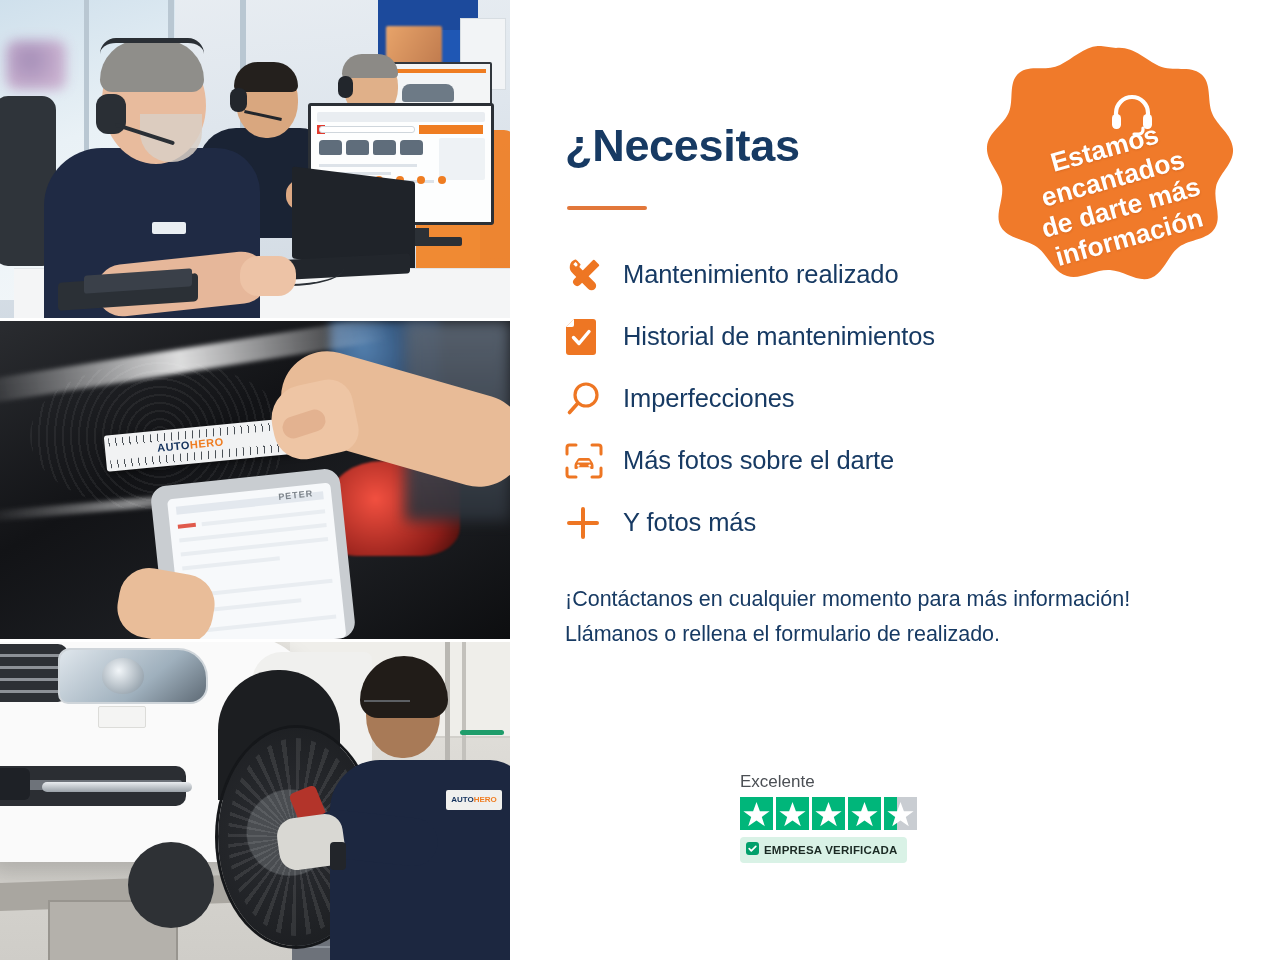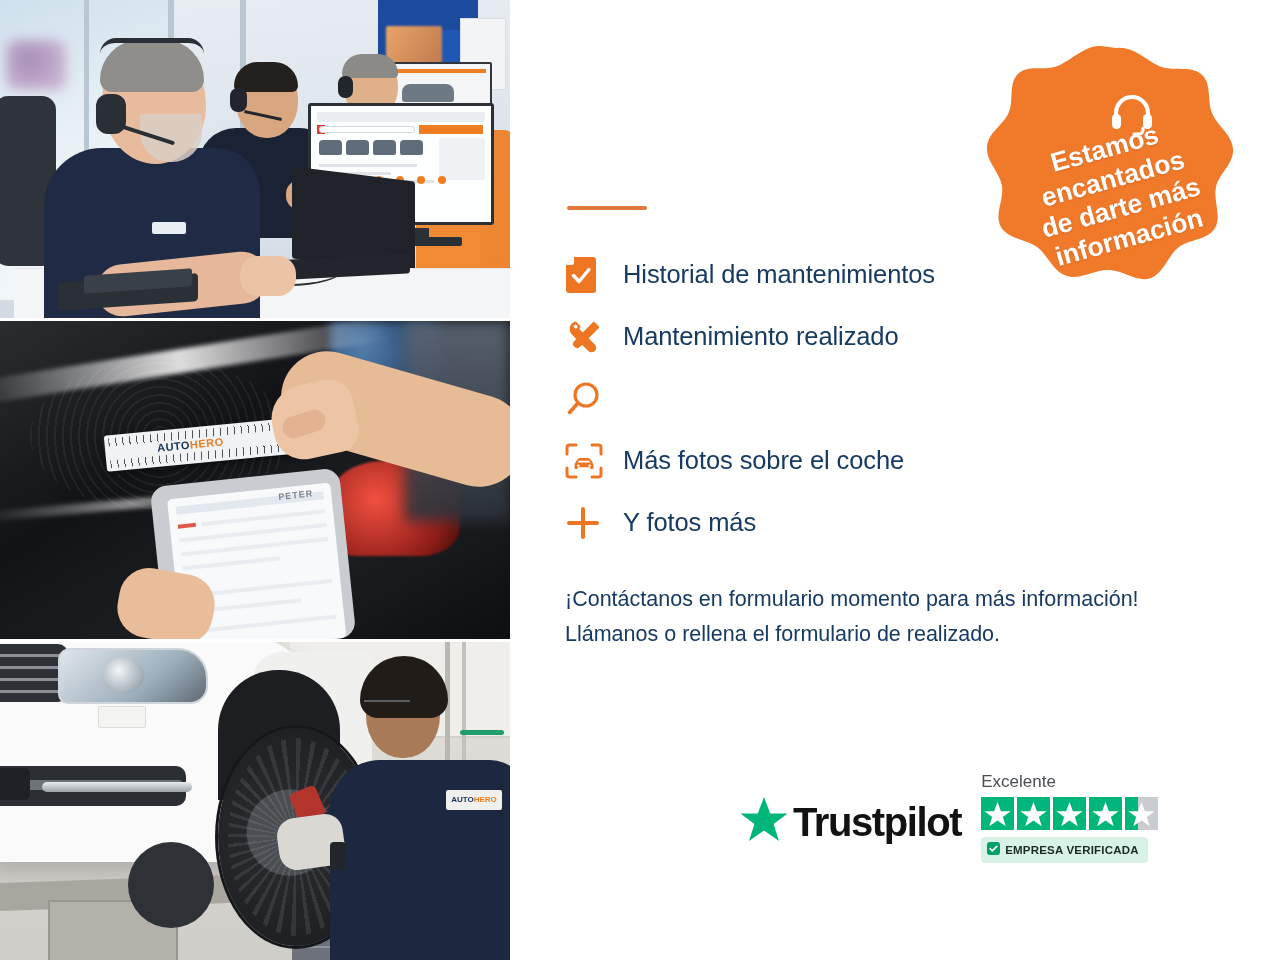--- a/index.html
+++ b/index.html
@@ -349,106 +349,98 @@
         <div class="hand"></div>
         <div class="watch"></div>
       </div>
     </div>
 
   </div>
 
   <div class="content">
 
     <h1 class="headline">
-      <br>
+      <span>¿Necesitas</span><br>
     </h1>
 
     <div class="rule"></div>
 
     <div class="features">
-
-      <div class="feature">
-        <span class="ic">
-          <svg width="32" height="38" viewBox="0 0 32 38" aria-hidden="true">
-            <path d="M9 1 H28 a3 3 0 0 1 3 3 V34 a3 3 0 0 1 -3 3 H4 a3 3 0 0 1 -3 -3 V9 Z" fill="#ee7623"></path>
-            <path d="M9 1 L1 9 H7 a2 2 0 0 0 2 -2 Z" fill="#ffffff"></path>
-            <path d="M8.5 19.5 L14 25.5 L24 13.5" fill="none" stroke="#ffffff" stroke-width="3.4" stroke-linecap="round" stroke-linejoin="round"></path>
-          </svg>
-        </span>
-        <span class="lbl">Historial de mantenimientos</span>
-      </div>
 
       <div class="feature">
         <span class="ic">
           <svg width="38" height="38" viewBox="0 0 38 38" aria-hidden="true">
             <g stroke="#ee7623" stroke-width="3.4" fill="none" stroke-linecap="round" stroke-linejoin="round">
               <path d="M10.5 4.5 a7 7 0 0 0 -2 12.2 L24 32.2 a3.6 3.6 0 0 0 5.1 -5.1 L13.6 11.6 a7 7 0 0 0 -3.1 -7.1 L14.6 8.6 L10.9 12.3 L6.8 8.2 Z" fill="#ee7623" stroke-width="2"></path>
               <path d="M28.8 4.8 L33.2 9.2 L14.4 28 a3.1 3.1 0 0 1 -4.4 -4.4 Z" fill="#ee7623" stroke-width="2"></path>
             </g>
           </svg>
         </span>
         <span class="lbl">Mantenimiento realizado</span>
       </div>
 
       <div class="feature">
         <span class="ic">
+          <svg width="32" height="38" viewBox="0 0 32 38" aria-hidden="true">
+            <path d="M9 1 H28 a3 3 0 0 1 3 3 V34 a3 3 0 0 1 -3 3 H4 a3 3 0 0 1 -3 -3 V9 Z" fill="#ee7623"></path>
+            <path d="M9 1 L1 9 H7 a2 2 0 0 0 2 -2 Z" fill="#ffffff"></path>
+            <path d="M8.5 19.5 L14 25.5 L24 13.5" fill="none" stroke="#ffffff" stroke-width="3.4" stroke-linecap="round" stroke-linejoin="round"></path>
+          </svg>
+        </span>
+        <span class="lbl">Historial de mantenimientos</span>
+      </div>
+
+      <div class="feature">
+        <span class="ic">
           <svg width="36" height="36" viewBox="0 0 36 36" aria-hidden="true">
             <circle cx="21" cy="14" r="11" fill="none" stroke="#ee7623" stroke-width="3.2"></circle>
             <path d="M13 22 L4.5 31.5" stroke="#ee7623" stroke-width="3.6" stroke-linecap="round"></path>
           </svg>
         </span>
+        <span class="lbl">Imperfecciones</span>
       </div>
 
       <div class="feature">
         <span class="ic">
           <svg width="38" height="36" viewBox="0 0 38 36" aria-hidden="true">
             <g fill="none" stroke="#ee7623" stroke-width="3" stroke-linecap="round" stroke-linejoin="round">
               <path d="M2 11 V4.5 a2.5 2.5 0 0 1 2.5 -2.5 H11"></path>
               <path d="M27 2 H33.5 a2.5 2.5 0 0 1 2.5 2.5 V11"></path>
               <path d="M36 25 V31.5 a2.5 2.5 0 0 1 -2.5 2.5 H27"></path>
               <path d="M11 34 H4.5 A2.5 2.5 0 0 1 2 31.5 V25"></path>
             </g>
             <g fill="#ee7623">
               <path d="M9.5 22.5 c0-1.1 .6-2.6 1.3-3.6 l1.8-2.6 c.5-.8 1.3-1.2 2.2-1.2 h8.4 c.9 0 1.7 .4 2.2 1.2 l1.8 2.6 c.7 1 1.3 2.5 1.3 3.6 v2.4 a1 1 0 0 1 -1 1 h-1.3 a1 1 0 0 1 -1 -1 v-.7 H12.8 v.7 a1 1 0 0 1 -1 1 h-1.3 a1 1 0 0 1 -1 -1 z"></path>
               <rect x="12" y="17" width="14" height="0"></rect>
             </g>
             <path d="M12.6 19.6 l1.3-1.9 h10.2 l1.3 1.9 z" fill="#ffffff"></path>
             <circle cx="13.4" cy="22.6" r="1.2" fill="#ffffff"></circle>
             <circle cx="24.6" cy="22.6" r="1.2" fill="#ffffff"></circle>
           </svg>
         </span>
-        <span class="lbl">Más fotos sobre el coche</span>
+        <span class="lbl">Más fotos sobre el darte</span>
       </div>
 
       <div class="feature">
         <span class="ic">
           <svg width="36" height="36" viewBox="0 0 36 36" aria-hidden="true">
             <path d="M18 4 V32 M4 18 H32" stroke="#ee7623" stroke-width="4" stroke-linecap="round"></path>
           </svg>
         </span>
         <span class="lbl">Y fotos más</span>
       </div>
 
     </div>
 
     <p class="contact">
-      <span>¡Contáctanos en formulario momento para más información!</span><br>
+      <span>¡Contáctanos en cualquier momento para más información!</span><br>
       <span>Llámanos o rellena el formulario de realizado.</span>
     </p>
 
     <div class="tp">
-      <div class="tp-logo">
-        <span>
-          <svg width="48" height="46" viewBox="0 0 48 46" aria-hidden="true">
-            <path d="M24 0 L30.2 16.6 H47.6 L33.6 27 L39 44 L24 33.4 L9 44 L14.4 27 L0.4 16.6 H17.8 Z" fill="#00b67a"></path>
-            <path d="M24 33.4 L31.2 28.3 L33.6 27 L24 33.4 Z" fill="#007a53"></path>
-          </svg>
-        </span>
-        <span class="name">Trustpilot</span>
-      </div>
       <div class="tp-right">
         <div class="tp-excel">Excelente</div>
         <div class="tp-stars">
           <span class="tp-star">
             <svg width="33" height="33" viewBox="0 0 33 33">
                 <path d="M16.5 5 L19.9 14.2 H29.6 L21.8 19.9 L24.8 29.3 L16.5 23.4 L8.2 29.3 L11.2 19.9 L3.4 14.2 H13.1 Z" fill="#fff"></path>
               </svg>
           </span>
           <span class="tp-star">
             <svg width="33" height="33" viewBox="0 0 33 33">

